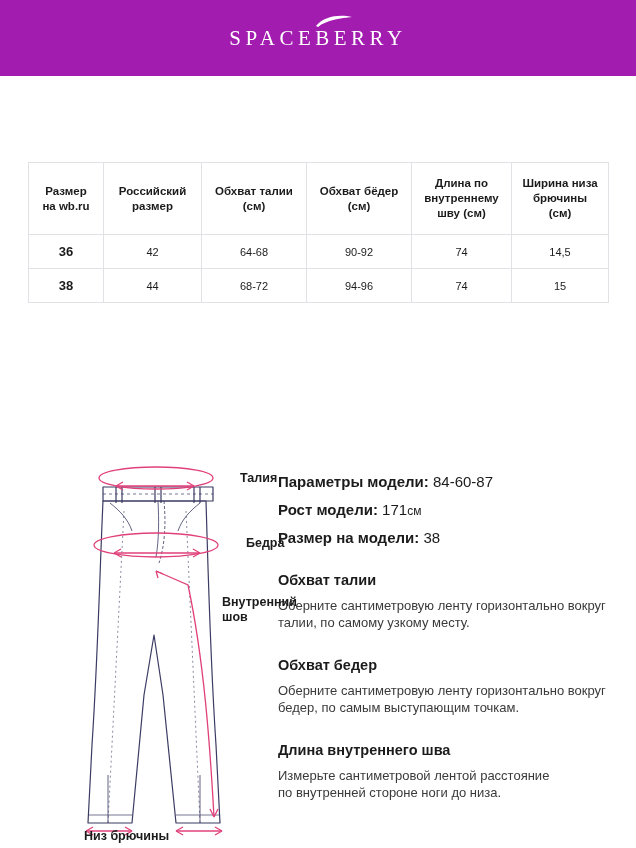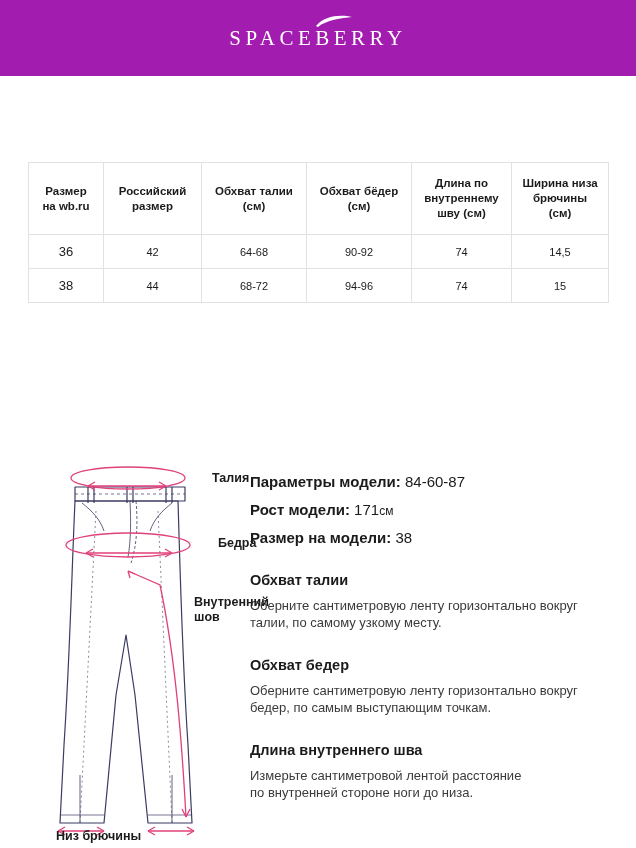--- a/index.html
+++ b/index.html
@@ -70,34 +70,35 @@
     height: 52px;
     box-sizing: border-box;
   }
   table.size-table td {
     font-size: 11px;
     padding: 9px 4px;
     height: 31px;
     box-sizing: border-box;
   }
   table.size-table td.first-col {
-    font-weight: normal;
+    font-weight: bold;
     font-size: 13px;
   }
   col.c0 { width: 75px; }
   col.c1 { width: 98px; }
   col.c2 { width: 105px; }
   col.c3 { width: 105px; }
   col.c4 { width: 100px; }
   col.c5 { width: 97px; }
 
   
   .lower {
     display: flex;
     margin-top: 142px;
+    padding-left: 28px;
   }
   .figure-col {
     width: 250px;
     position: relative;
   }
   .text-col {
     width: 330px;
     padding-top: 28px;
   }
 

